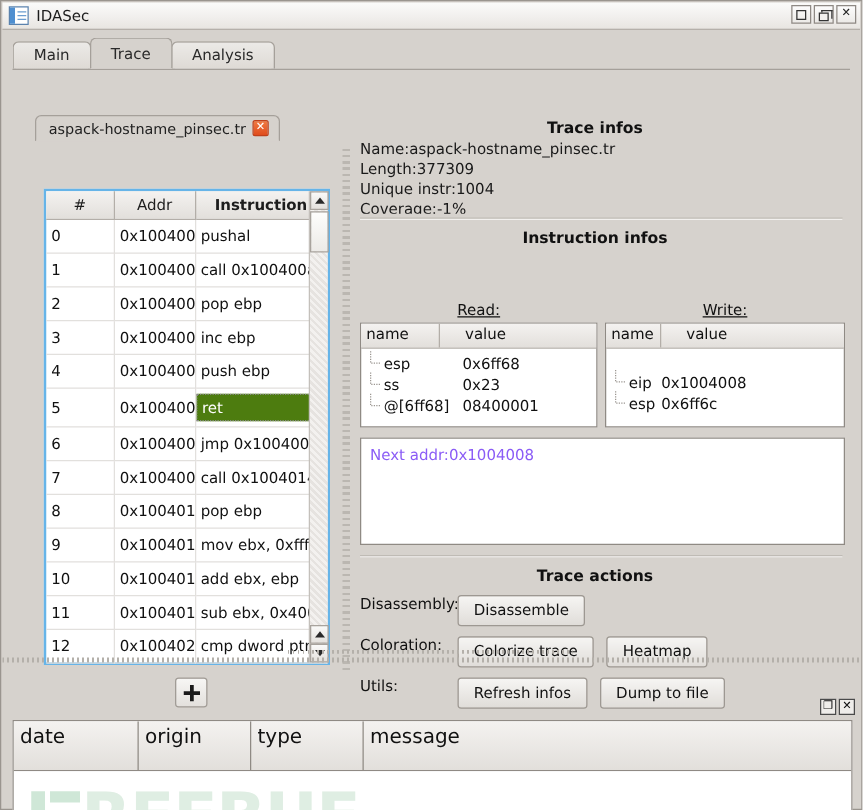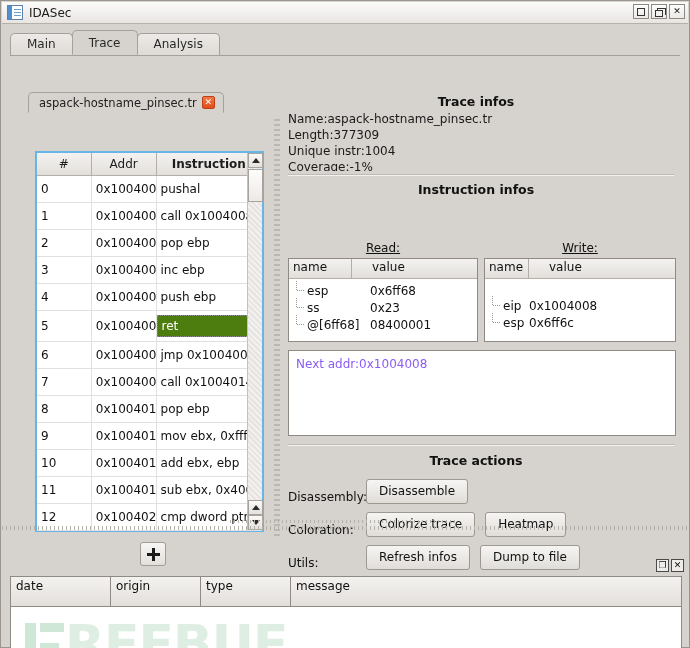--- a/index.html
+++ b/index.html
@@ -250,21 +250,21 @@
     content: ""; position: absolute; left: 8px; top: 8px; width: 7px; height: 1px;
     border-top: 1px dotted #9b9691;
   }
   .twig.last:before { height: 9px; }
   .nextbox {
     position: absolute; left: 6px; top: 294px; width: 388px; height: 86px;
     background: #ffffff; border: 1px solid #8f8a84;
     padding: 5px 7px; font-size: 12px; color: #8b5cf6; line-height: 16px;
   }
   .actrow {
-    position: absolute; left: 6px; height: 28px; display: flex; align-items: flex-end;
+    position: absolute; left: 6px; height: 28px; display: flex; align-items: flex-start;
     font-size: 12px; color: #111;
   }
   .actlabel { width: 78px; }
   .btn {
     height: 25px; padding: 0 12px;
     background: linear-gradient(180deg,#f6f5f3,#e0ddd9);
     border: 1px solid #9d9892; border-radius: 3px;
     font-size: 12px; color: #111; line-height: 23px;
     margin-right: 10px;
   }
@@ -289,24 +289,24 @@
     border: 1px solid #4a4a4a; background: #efedea;
     display: flex; align-items: center; justify-content: center;
     font-size: 9px; color: #111; line-height: 1;
   }
   .logbox {
     position: absolute; left: 8px; right: 6px; top: 552px; height: 86px;
     background: #ffffff; border: 1px solid #8f8a84;
     overflow: hidden;
   }
   .loghead {
-    display: flex; height: 30px;
+    display: flex; height: 40px;
     background: linear-gradient(180deg,#f4f2f0,#e2dfdb);
     border-bottom: 1px solid #8f8a84;
-    font-size: 12px; color: #111;
+    font-size: 16px; color: #111;
   }
   .loghead div { padding: 2px 5px; border-right: 1px solid #8f8a84; }
   .logbody { position: relative; height: 63px; background: #fff; }
 
   .watermark {
     position: absolute; left: 12px; top: 12px;
     font-size: 52px; font-weight: bold; letter-spacing: -1px;
     color: #dfeee3; font-family: "DejaVu Sans", sans-serif;
     line-height: 50px; white-space: nowrap; user-select: none;
   }

